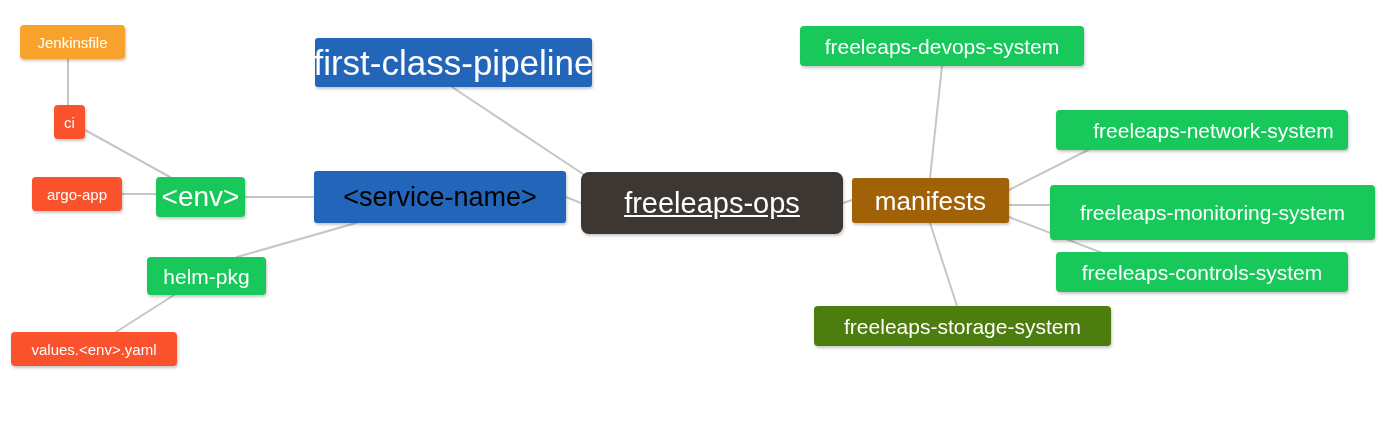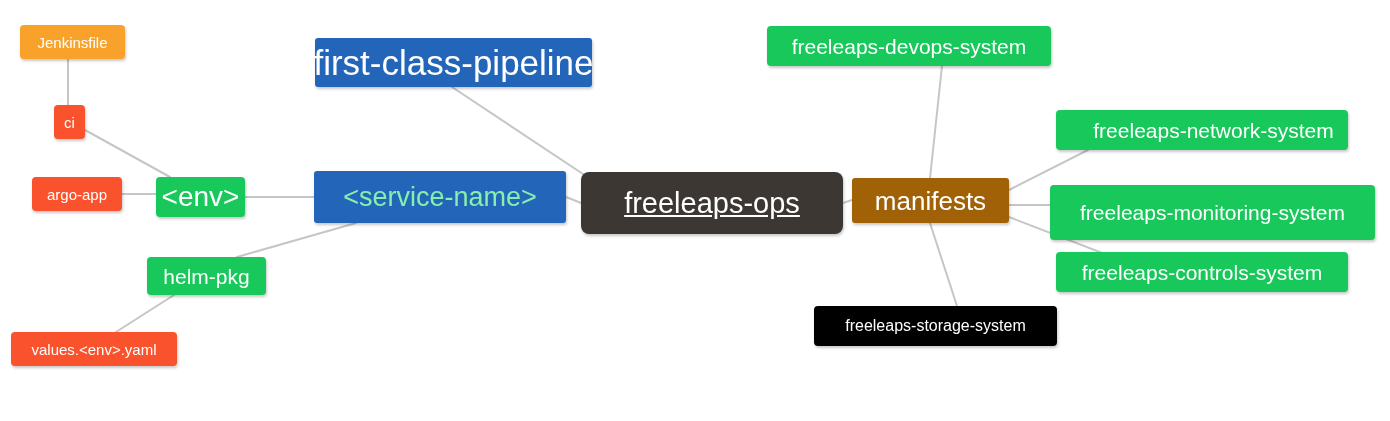--- a/index.html
+++ b/index.html
@@ -61,28 +61,28 @@
       <line x1="68" y1="105" x2="68" y2="59" stroke="#c6c6c6" stroke-width="2" stroke-linecap="round"></line>
       <line x1="174" y1="295" x2="116" y2="332" stroke="#c6c6c6" stroke-width="2" stroke-linecap="round"></line>
       <line x1="930" y1="178" x2="942" y2="66" stroke="#c6c6c6" stroke-width="2" stroke-linecap="round"></line>
       <line x1="1009" y1="190" x2="1088" y2="150" stroke="#c6c6c6" stroke-width="2" stroke-linecap="round"></line>
       <line x1="1009" y1="205" x2="1050" y2="205" stroke="#c6c6c6" stroke-width="2" stroke-linecap="round"></line>
       <line x1="1009" y1="217" x2="1110" y2="256" stroke="#c6c6c6" stroke-width="2" stroke-linecap="round"></line>
       <line x1="930" y1="223" x2="957" y2="306" stroke="#c6c6c6" stroke-width="2" stroke-linecap="round"></line>
     </svg>
   <div id="node-layer">
       <div class="node root" style="left: 581px; top: 172px; width: 262px; height: 62px; background: rgb(60, 55, 50); color: rgb(255, 255, 255); font-size: 29px;">freeleaps-ops</div>
-      <div class="node lvl1" style="left: 314px; top: 171px; width: 252px; height: 52px; background: rgb(35, 101, 184); color: #86efac; font-size: 27px;">&lt;service-name&gt;</div>
+      <div class="node lvl1" style="left: 314px; top: 171px; width: 252px; height: 52px; background: rgb(35, 101, 184); color: #000000; font-size: 27px;">&lt;service-name&gt;</div>
       <div class="node lvl1" style="left: 852px; top: 178px; width: 157px; height: 45px; background: #a16207; color: rgb(255, 255, 255); font-size: 26px;">manifests</div>
       <div class="node lvl1" style="left: 315px; top: 38px; width: 277px; height: 49px; background: rgb(35, 101, 184); color: rgb(255, 255, 255); font-size: 35px;">first-class-pipeline</div>
       <div class="node lvl2" style="left: 156px; top: 177px; width: 89px; height: 40px; background: rgb(24, 200, 91); color: rgb(255, 255, 255); font-size: 28px;">&lt;env&gt;</div>
       <div class="node lvl2" style="left: 147px; top: 257px; width: 119px; height: 38px; background: rgb(24, 200, 91); color: rgb(255, 255, 255); font-size: 21px;">helm-pkg</div>
       <div class="node lvl3" style="left: 20px; top: 25px; width: 105px; height: 34px; background: rgb(249, 162, 43); color: rgb(255, 255, 255); font-size: 15px;">Jenkinsfile</div>
       <div class="node lvl3" style="left: 54px; top: 105px; width: 31px; height: 34px; background: rgb(249, 82, 44); color: rgb(255, 255, 255); font-size: 15px;">ci</div>
       <div class="node lvl3" style="left: 32px; top: 177px; width: 90px; height: 34px; background: rgb(249, 82, 44); color: rgb(255, 255, 255); font-size: 15px;">argo-app</div>
       <div class="node lvl3" style="left: 11px; top: 332px; width: 166px; height: 34px; background: rgb(249, 82, 44); color: rgb(255, 255, 255); font-size: 15px;">values.&lt;env&gt;.yaml</div>
-      <div class="node lvl2" style="left: 767px; top: 26px; width: 284px; height: 40px; background: rgb(24, 200, 91); color: rgb(255, 255, 255); font-size: 21px;">freeleaps-devops-system</div>
+      <div class="node lvl2" style="left: 800px; top: 26px; width: 284px; height: 40px; background: rgb(24, 200, 91); color: rgb(255, 255, 255); font-size: 21px;">freeleaps-devops-system</div>
       <div class="node lvl2" style="left: 1056px; top: 110px; width: 292px; height: 40px; background: rgb(24, 200, 91); color: rgb(255, 255, 255); font-size: 21px; padding-left: 23px;">freeleaps-network-system</div>
       <div class="node lvl2" style="left: 1050px; top: 185px; width: 325px; height: 55px; background: rgb(24, 200, 91); color: rgb(255, 255, 255); font-size: 21px;">freeleaps-monitoring-system</div>
       <div class="node lvl2" style="left: 1056px; top: 252px; width: 292px; height: 40px; background: rgb(24, 200, 91); color: rgb(255, 255, 255); font-size: 21px;">freeleaps-controls-system</div>
-      <div class="node lvl2" style="left: 814px; top: 306px; width: 243px; height: 40px; background: #000000; color: rgb(255, 255, 255); font-size: 16px;">freeleaps-storage-system</div>
+      <div class="node lvl2" style="left: 814px; top: 306px; width: 297px; height: 40px; background: #4d7c0f; color: rgb(255, 255, 255); font-size: 21px;">freeleaps-storage-system</div>
     </div>
 </div>
 
 </body></html>

